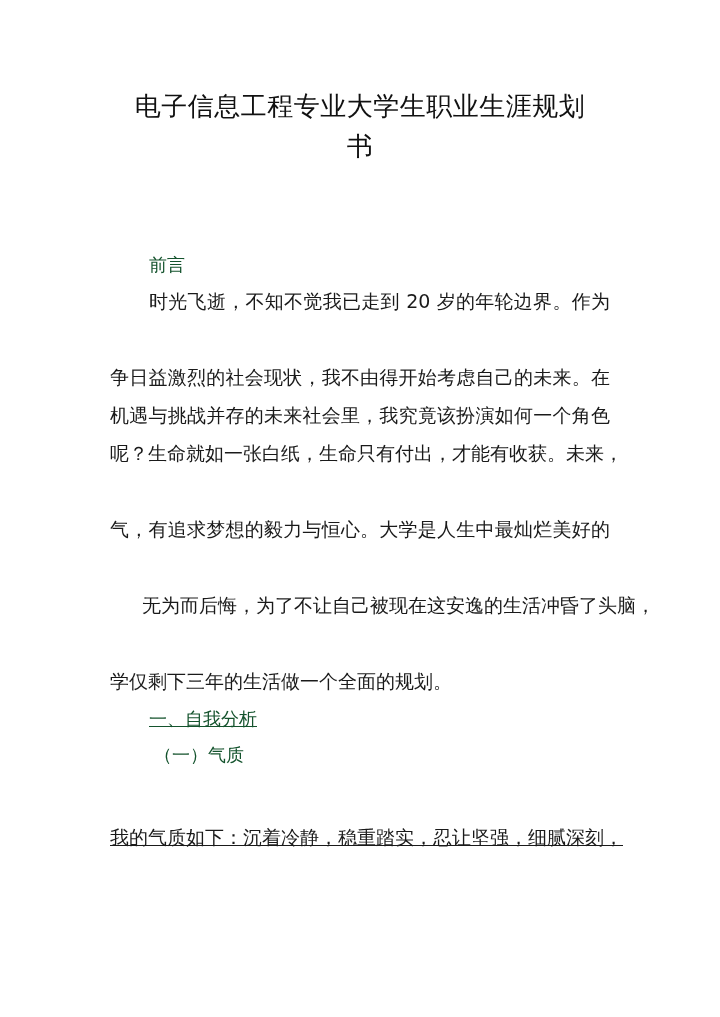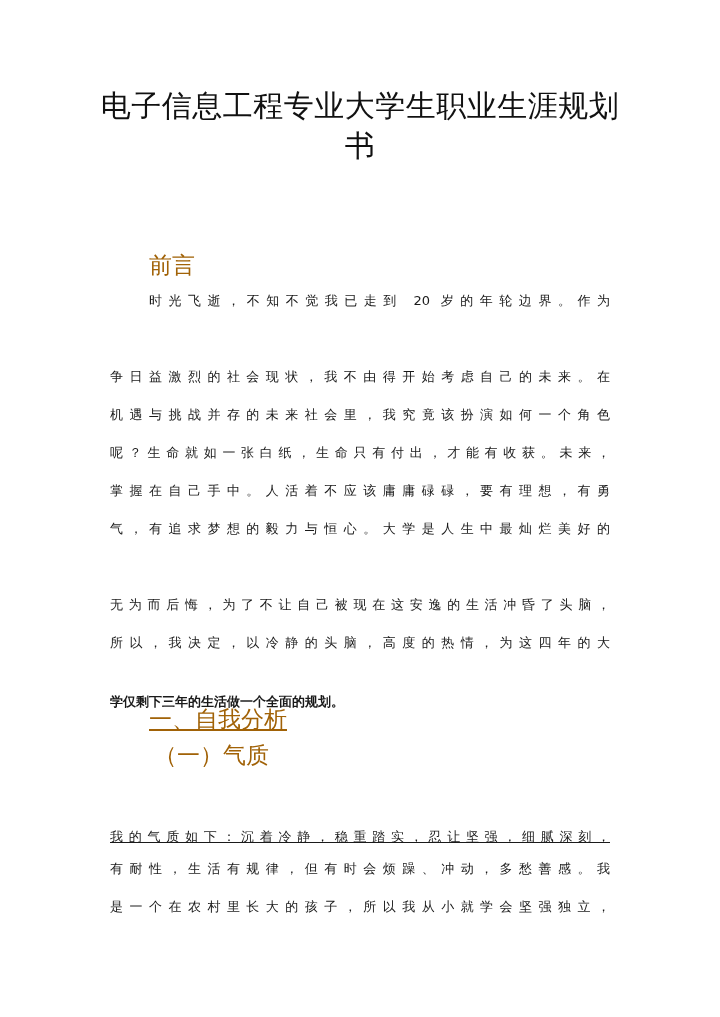--- a/index.html
+++ b/index.html
@@ -20,78 +20,74 @@
       width: 720px;
       height: 1017px;
       background: #ffffff;
     }
     .title {
       position: absolute;
       left: 100px;
       width: 520px;
       text-align: center;
       font-family: "DejaVu Serif", "Liberation Serif", serif;
-      font-size: 30px;
+      font-size: 26px;
       line-height: 40px;
       color: #111111;
       letter-spacing: 0.5px;
     }
     .title-l1 { top: 86px; }
     .title-l2 { top: 126px; }
     .line {
       position: absolute;
       left: 110px;
       width: 500px;
       font-family: "DejaVu Sans", "Liberation Sans", sans-serif;
-      font-size: 13px;
+      font-size: 19px;
       line-height: 24px;
       height: 24px;
       white-space: nowrap;
       color: #1a1a1a;
       text-align: justify;
       text-align-last: justify;
     }
     .line.indent {
       left: 149px;
       width: 461px;
     }
     .line.short {
       text-align: left;
       text-align-last: left;
       width: auto;
     }
     .heading {
       position: absolute;
       font-family: "DejaVu Sans", "Liberation Sans", sans-serif;
-      font-size: 23px;
+      font-size: 18px;
       line-height: 24px;
       white-space: nowrap;
-      color: #a16207;
+      color: #14532d;
     }
   </style>
 </head>
 <body>
 
 <div class="page">
 
   <div class="title title-l1">电子信息工程专业大学生职业生涯规划</div>
   <div class="title title-l2">书</div>
 
   <div class="heading" style="left:149px; top:253px;">前言</div>
 
   <div class="line indent" style="top:289px;">时光飞逝，不知不觉我已走到 20 岁的年轮边界。作为</div>
   <div class="line" style="top:365px;">争日益激烈的社会现状，我不由得开始考虑自己的未来。在</div>
   <div class="line" style="top:441px;">呢？生命就如一张白纸，生命只有付出，才能有收获。未来，</div>
   <div class="line" style="top:403px;">机遇与挑战并存的未来社会里，我究竟该扮演如何一个角色</div>
-  <div class="line" style="top:479px;">掌握在自己手中。人活着不应该庸庸碌碌，要有理想，有勇</div>
   <div class="line" style="top:517px;">气，有追求梦想的毅力与恒心。大学是人生中最灿烂美好的</div>
-  <div class="line" style="top:593px;">无为而后悔，为了不让自己被现在这安逸的生活冲昏了头脑，</div>
-  <div class="line" style="top:631px;">所以，我决定，以冷静的头脑，高度的热情，为这四年的大</div>
-  <div class="line short" style="top:690px;font-weight:bold;">学仅剩下三年的生活做一个全面的规划。</div>
+  <div class="line" style="top:593px;margin-left:32px;">无为而后悔，为了不让自己被现在这安逸的生活冲昏了头脑，</div>
+  <div class="line short" style="top:669px;">学仅剩下三年的生活做一个全面的规划。</div>
 
   <div class="heading" style="left:149px; top:707px;text-decoration:underline;">一、自我分析</div>
   <div class="heading" style="left:154px; top:743px;">（一）气质</div>
 
   <div class="line" style="top:825px;text-decoration:underline;">我的气质如下：沉着冷静，稳重踏实，忍让坚强，细腻深刻，</div>
-  <div class="line" style="top:857px;">有耐性，生活有规律，但有时会烦躁、冲动，多愁善感。我</div>
-  <div class="line" style="top:895px;">是一个在农村里长大的孩子，所以我从小就学会坚强独立，</div>
 
 </div>
 
 </body></html>

